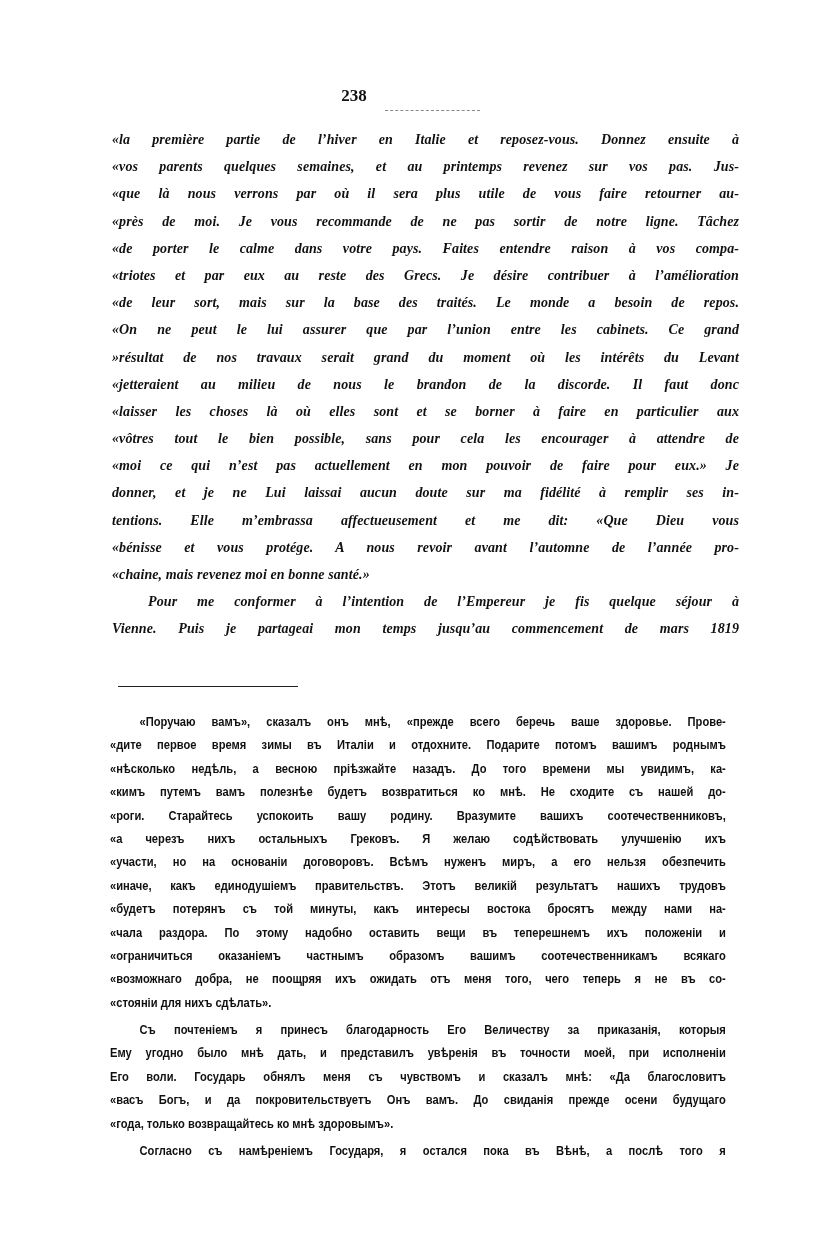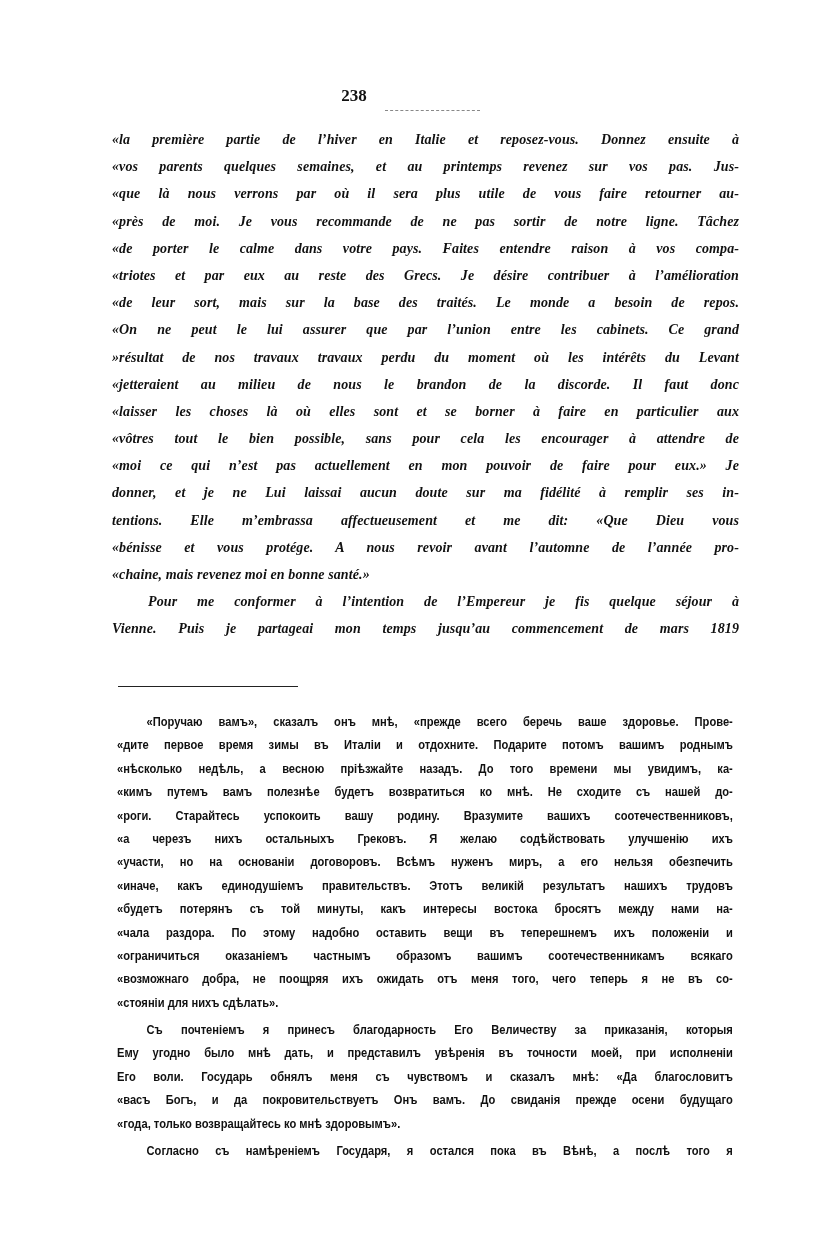--- a/index.html
+++ b/index.html
@@ -63,21 +63,21 @@
       position: absolute;
       top: 686px;
       left: 118px;
       width: 180px;
       height: 0;
       border-top: 1.5px solid #222;
     }
     .footnote-text {
       position: absolute;
       top: 710px;
-      left: 117px;
+      left: 110px;
       width: 616px;
     }
     .fn-line {
       font-family: "Liberation Sans", sans-serif;
       font-weight: bold;
       font-size: 13.6px;
       line-height: 23.4px;
       height: 23.4px;
       white-space: nowrap;
       text-align: justify;
@@ -107,21 +107,21 @@
 
   <div class="main-text">
     <div class="main-line">«la première partie de l’hiver en Italie et reposez-vous. Donnez ensuite à</div>
     <div class="main-line">«vos parents quelques semaines, et au printemps revenez sur vos pas. Jus-</div>
     <div class="main-line">«que là nous verrons par où il sera plus utile de vous faire retourner au-</div>
     <div class="main-line">«près de moi. Je vous recommande de ne pas sortir de notre ligne. Tâchez</div>
     <div class="main-line">«de porter le calme dans votre pays. Faites entendre raison à vos compa-</div>
     <div class="main-line">«triotes et par eux au reste des Grecs. Je désire contribuer à l’amélioration</div>
     <div class="main-line">«de leur sort, mais sur la base des traités. Le monde a besoin de repos.</div>
     <div class="main-line">«On ne peut le lui assurer que par l’union entre les cabinets. Ce grand</div>
-    <div class="main-line">»résultat de nos travaux travaux perdu du moment où les intérêts du Levant</div>
+    <div class="main-line">»résultat de nos travaux serait grand du moment où les intérêts du Levant</div>
     <div class="main-line">«jetteraient au milieu de nous le brandon de la discorde. Il faut donc</div>
     <div class="main-line">«laisser les choses là où elles sont et se borner à faire en particulier aux</div>
     <div class="main-line">«vôtres tout le bien possible, sans pour cela les encourager à attendre de</div>
     <div class="main-line">«moi ce qui n’est pas actuellement en mon pouvoir de faire pour eux.» Je</div>
     <div class="main-line">donner, et je ne Lui laissai aucun doute sur ma fidélité à remplir ses in-</div>
     <div class="main-line">tentions. Elle m’embrassa affectueusement et me dit: «Que Dieu vous</div>
     <div class="main-line">«bénisse et vous protége. A nous revoir avant l’automne de l’année pro-</div>
     <div class="main-line last">«chaine, mais revenez moi en bonne santé.»</div>
     <div class="main-line indent">Pour me conformer à l’intention de l’Empereur je fis quelque séjour à</div>
     <div class="main-line">Vienne. Puis je partageai mon temps jusqu’au commencement de mars 1819</div>

